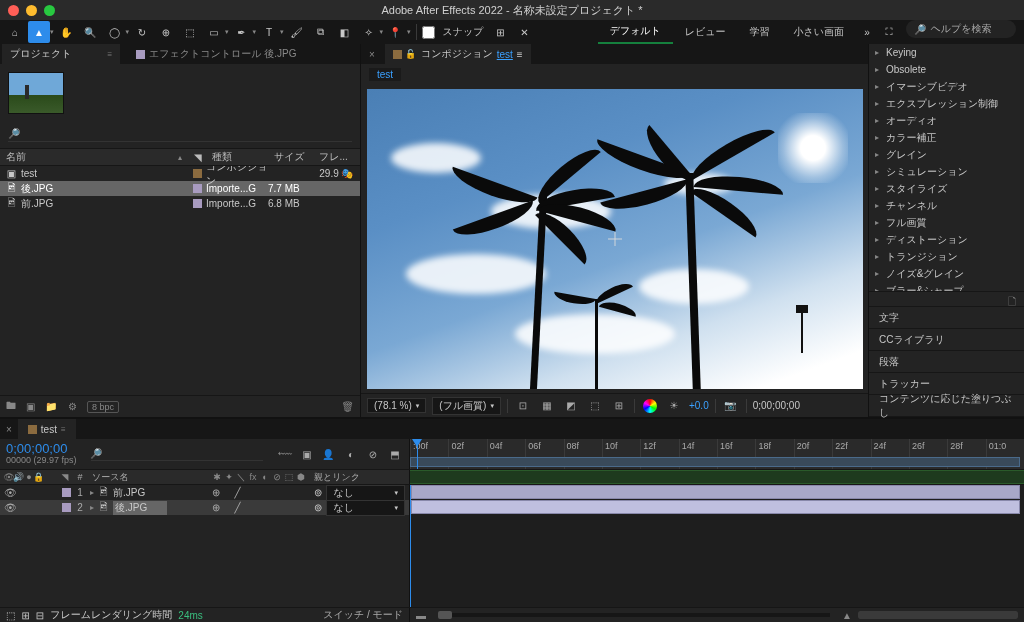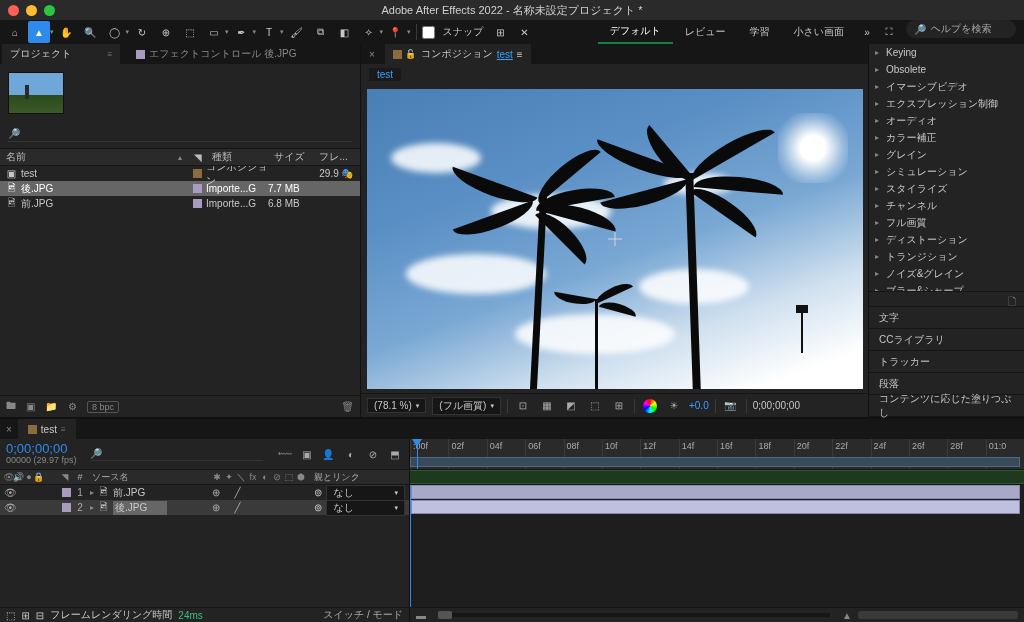--- a/index.html
+++ b/index.html
@@ -429,22 +429,22 @@
         </div>
       <div class="fx-item">
           <span class="arrow">▸</span>
           <span>ブラー&amp;シャープ</span>
         </div>
 
     </div>
     <div class="fx-new-btn">🗋</div>
     <div class="fx-section">文字</div>
     <div class="fx-section">CCライブラリ</div>
+    <div class="fx-section">段落</div>
     <div class="fx-section">トラッカー</div>
-    <div class="fx-section">段落</div>
     <div class="fx-section">コンテンツに応じた塗りつぶし</div>
   </div>
 </div>
 
 <div class="timeline">
   <div class="tl-tab-row">
     <span style="padding:0 6px;color:#888">×</span>
     <div class="tl-tab">
       <span style="width:9px;height:9px;background:#8b6b3f;display:inline-block"></span>
       <span>test</span>

